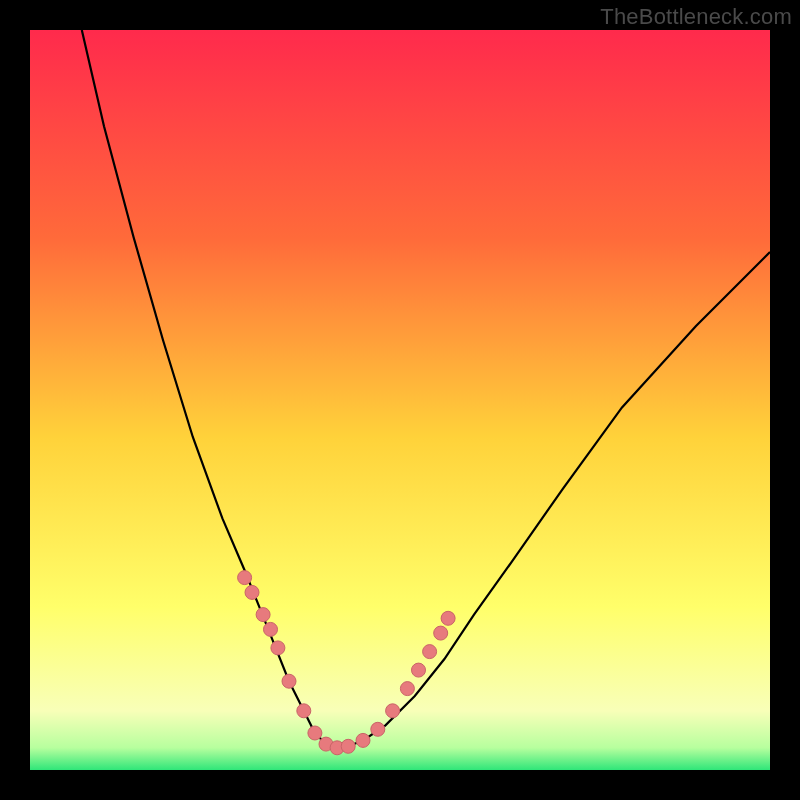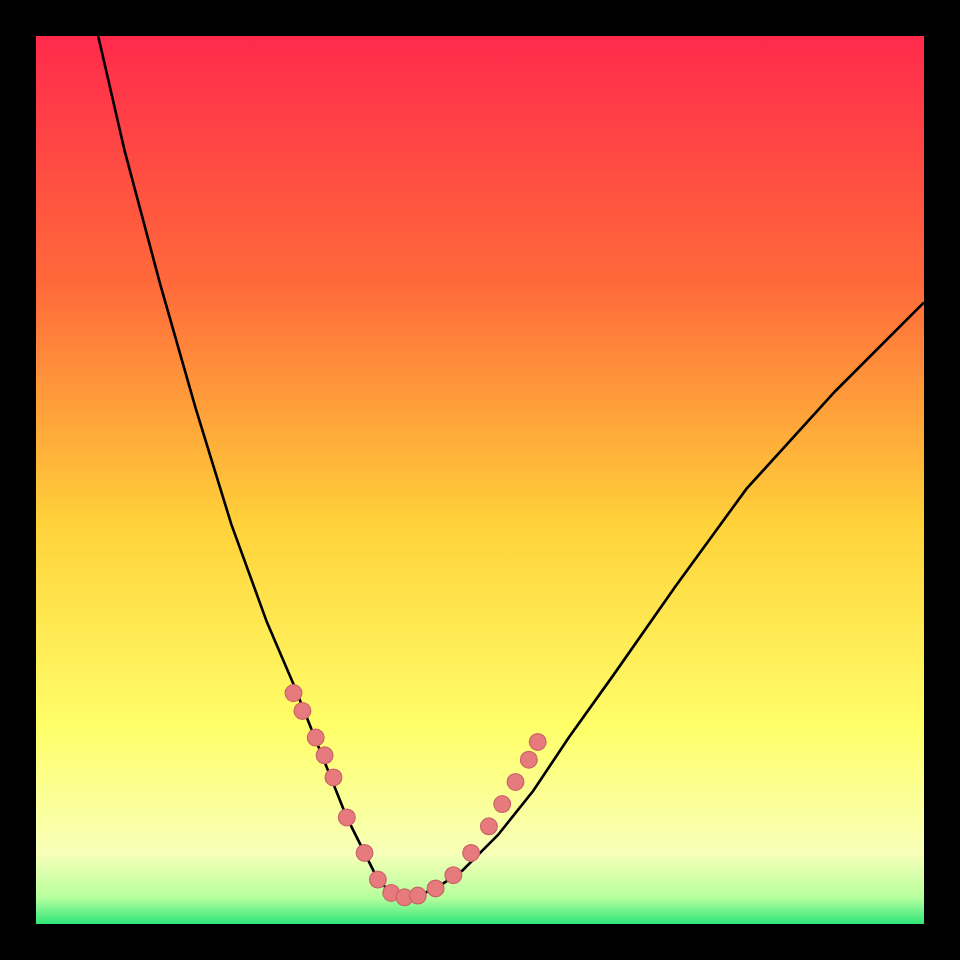--- a/index.html
+++ b/index.html
@@ -70,13 +70,14 @@
           <circle cx="347.8" cy="699.3" r="7" fill="#e77a7d" stroke="#c96467" stroke-width="1"></circle>
           <circle cx="362.6" cy="680.8" r="7" fill="#e77a7d" stroke="#c96467" stroke-width="1"></circle>
           <circle cx="377.4" cy="658.6" r="7" fill="#e77a7d" stroke="#c96467" stroke-width="1"></circle>
           <circle cx="388.5" cy="640.1" r="7" fill="#e77a7d" stroke="#c96467" stroke-width="1"></circle>
           <circle cx="399.6" cy="621.6" r="7" fill="#e77a7d" stroke="#c96467" stroke-width="1"></circle>
           <circle cx="410.7" cy="603.1" r="7" fill="#e77a7d" stroke="#c96467" stroke-width="1"></circle>
           <circle cx="418.1" cy="588.3" r="7" fill="#e77a7d" stroke="#c96467" stroke-width="1"></circle>
         </g>
     </svg>
   </div>
+  <div class="watermark">TheBottleneck.com</div>
 </div>
 
 </body></html>

